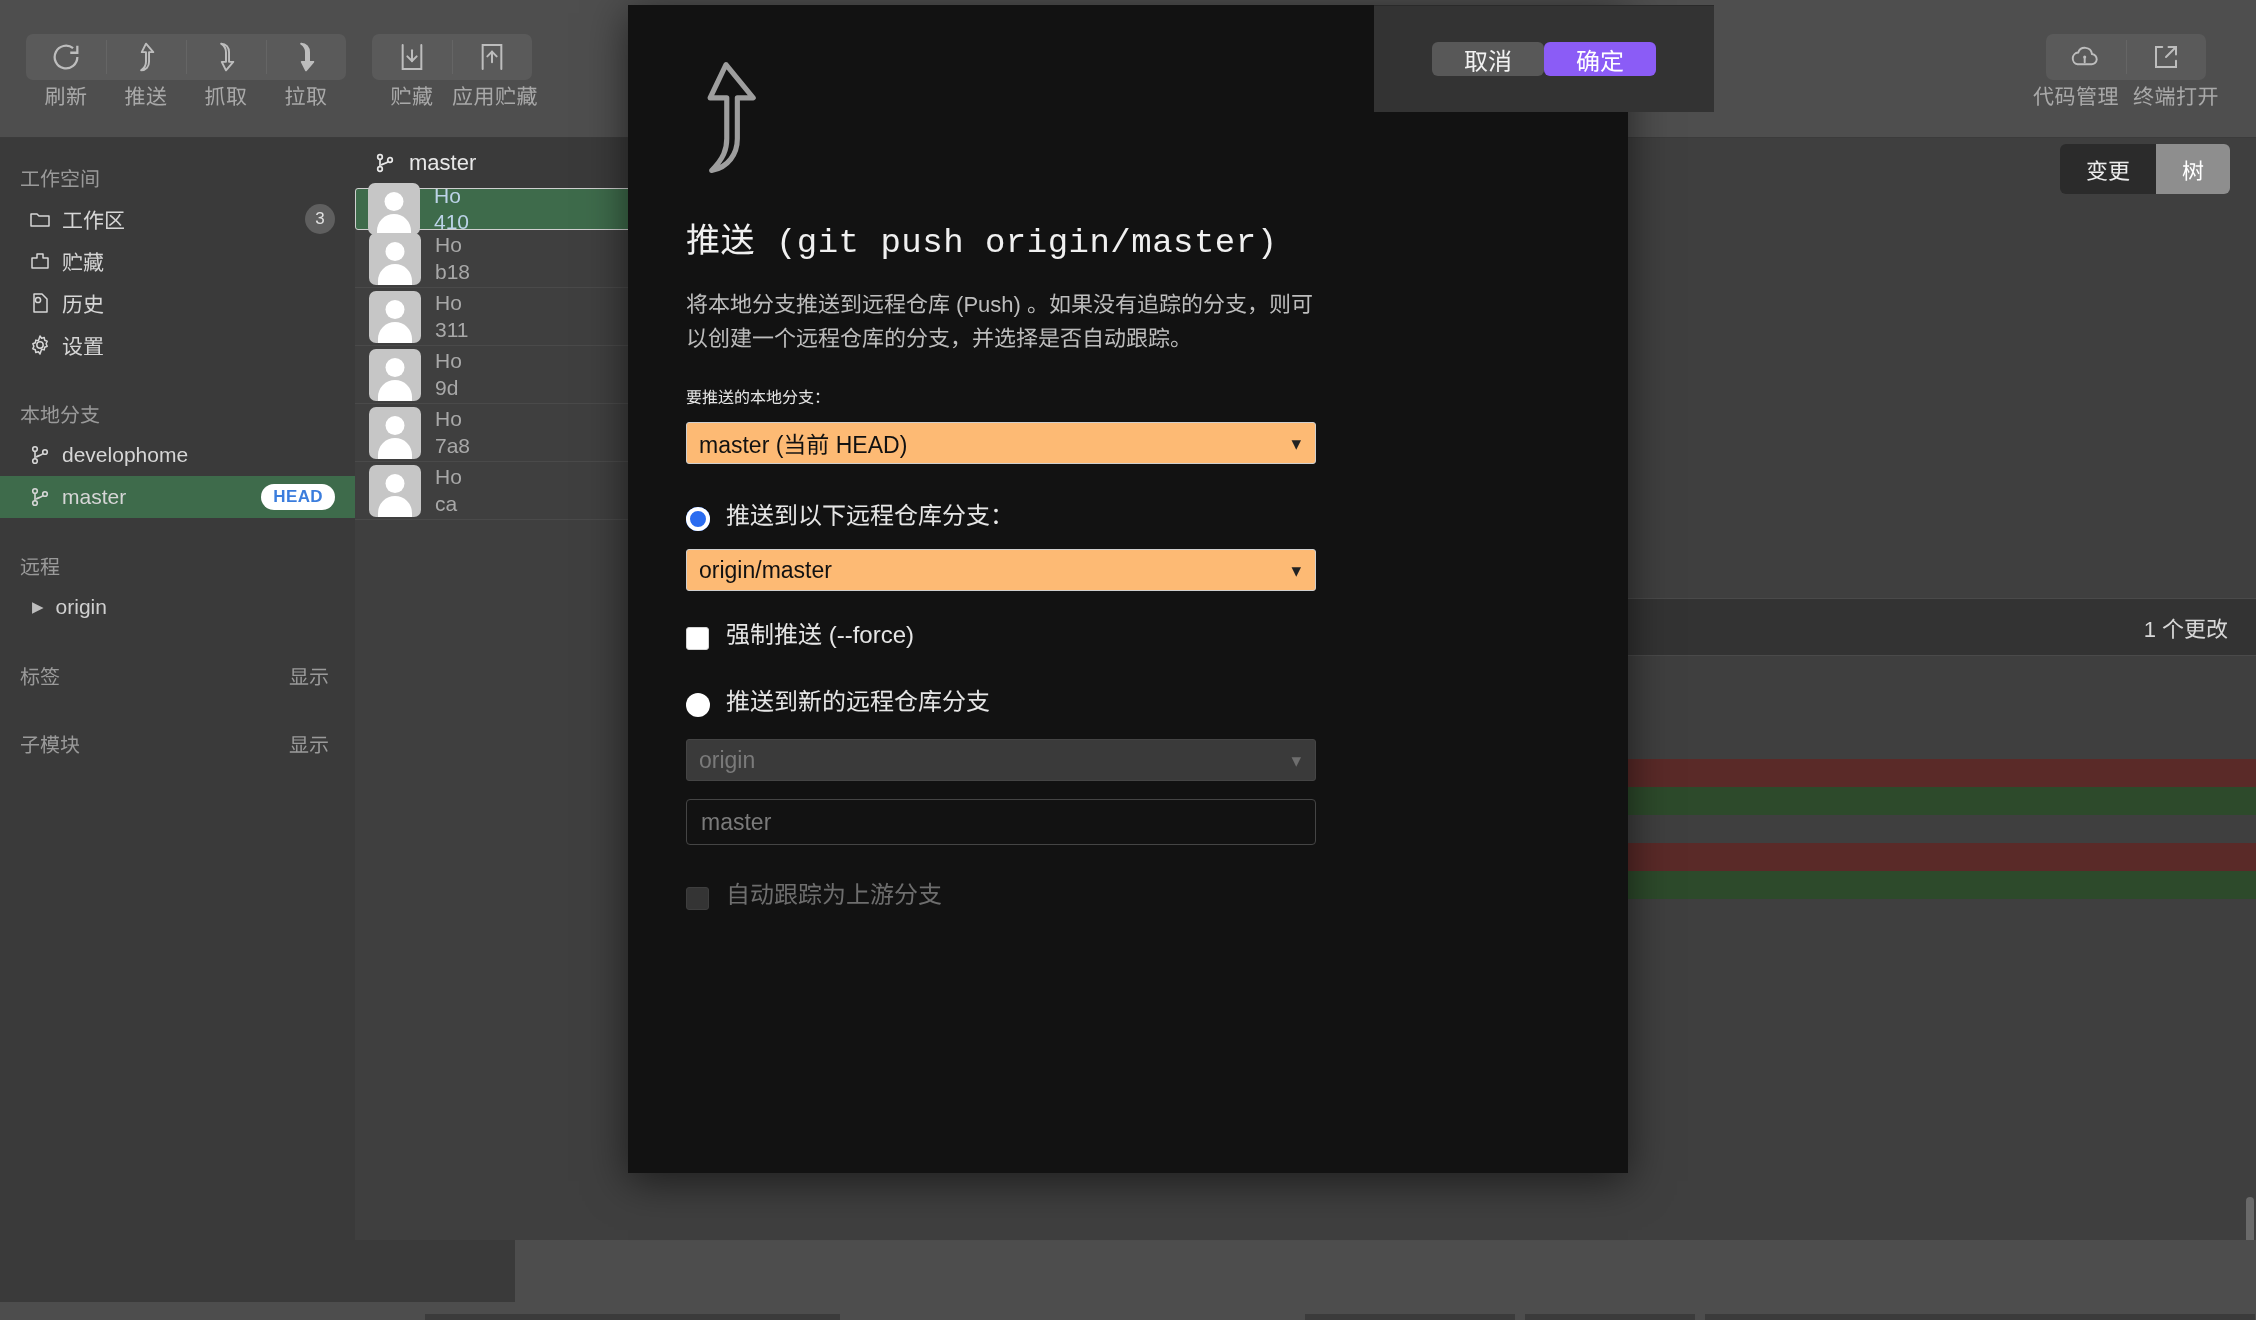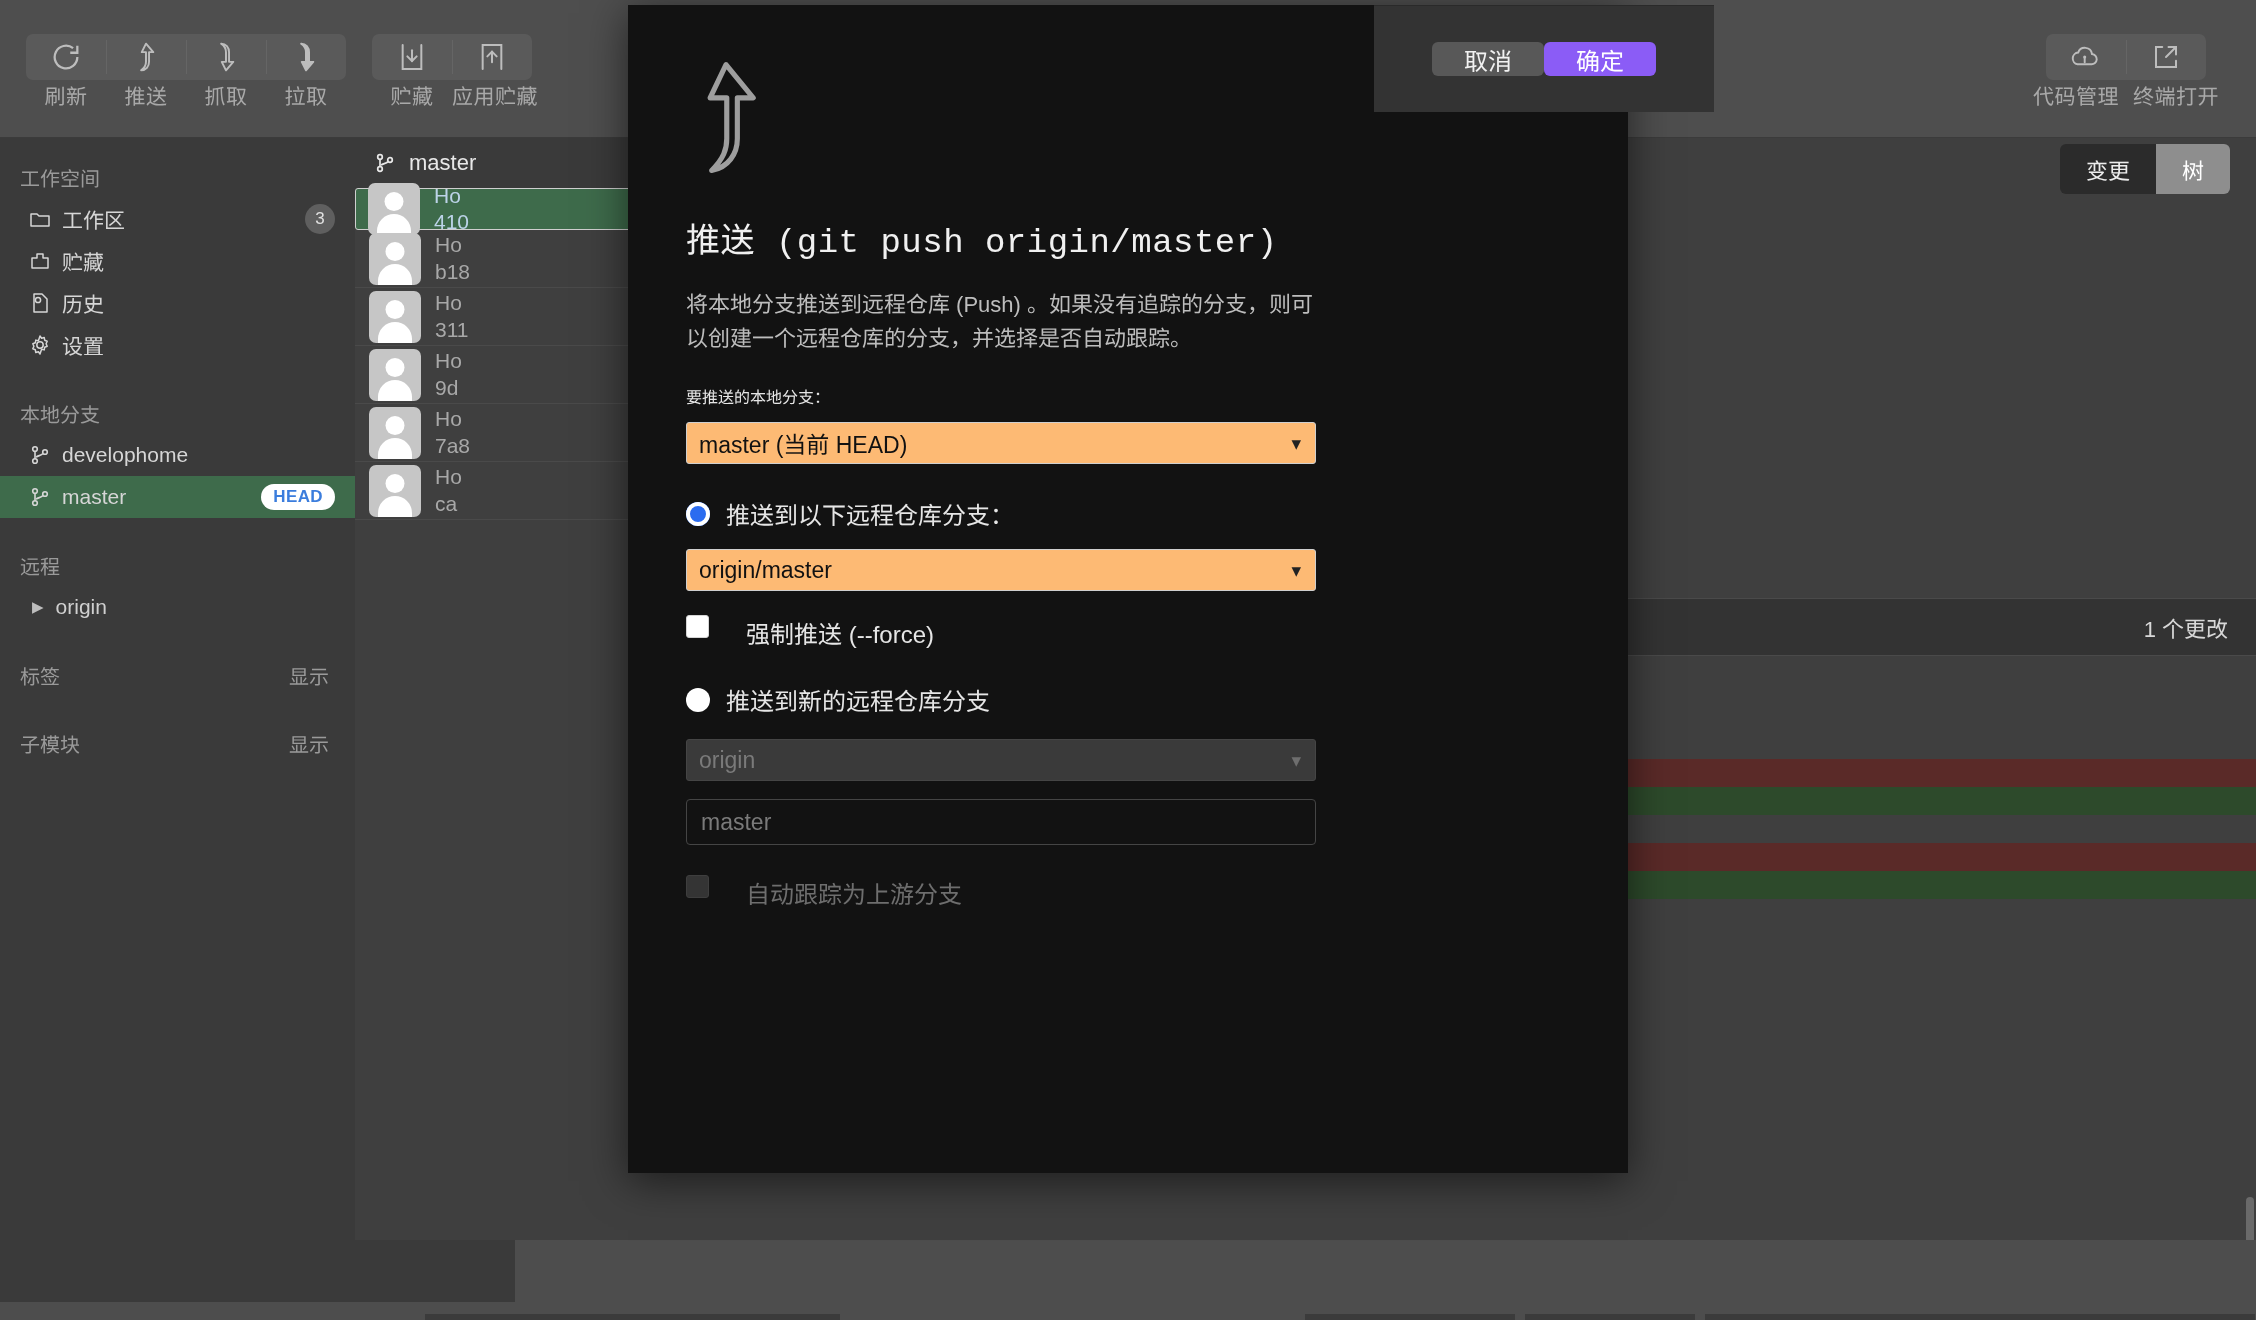--- a/index.html
+++ b/index.html
@@ -191,30 +191,30 @@
                font-size: 19px; color:#222; }
   .sel.disabled {
     background: #3a3a3a; color: #7a7a7a; border-color: #454545;
   }
   .sel.disabled .chev { color: #6e6e6e; }
   .txtinput {
     width: 630px; height: 46px; background: transparent; color: #7a7a7a;
     border: 1px solid #454545; border-radius: 4px;
     display: flex; align-items: center; padding: 0 14px; font-size: 23px;
   }
-  .opt-row { display: flex; align-items: center; margin-top: 32px; }
+  .opt-row { display: flex; align-items: flex-end; margin-top: 32px; }
   .radio {
     width: 24px; height: 24px; border-radius: 50%; flex: none;
     background: #fff; position: relative; margin-right: 16px;
   }
   .radio.on { background: #2b6cf0; box-shadow: inset 0 0 0 4px #fff, inset 0 0 0 5px #2b6cf0; }
   .radio.off { background: #fff; }
   .opt-label { font-size: 24px; color: #e6e6e6; }
   .opt-label.dim { color: #6e6e6e; }
-  .chk-row { display: flex; align-items: flex-start; margin-top: 24px; gap: 20px; }
+  .chk-row { display: flex; align-items: flex-end; margin-top: 24px; }
   .chk {
     width: 23px; height: 23px; border-radius: 3px; background: #fff;
     flex: none; margin-right: 17px; border: 1px solid #d5d5d5;
   }
   .chk.dim { background: #343434; border-color: #3e3e3e; }
   .mt18 { margin-top: 18px; }
   .mt22 { margin-top: 22px; }
   .mt30 { margin-top: 30px; }
 
   .modal-footer {

